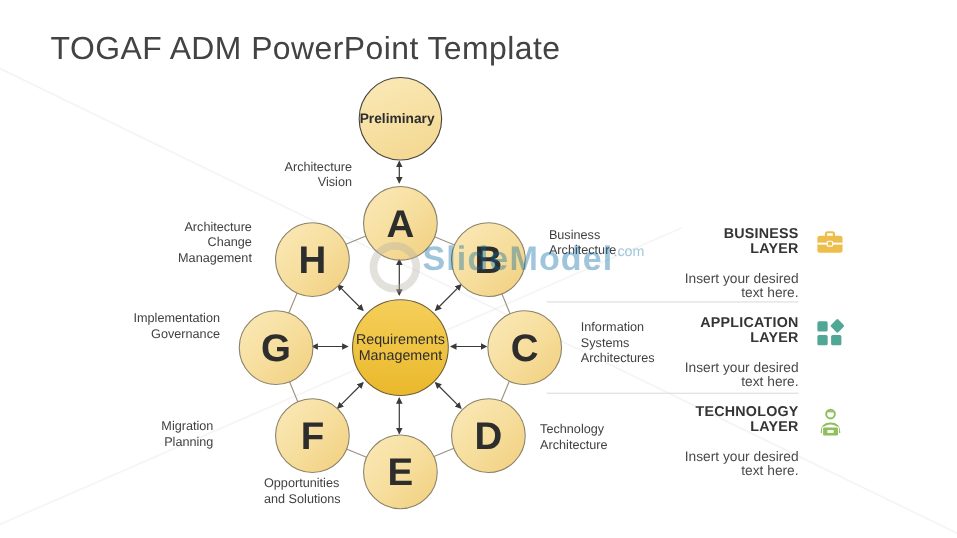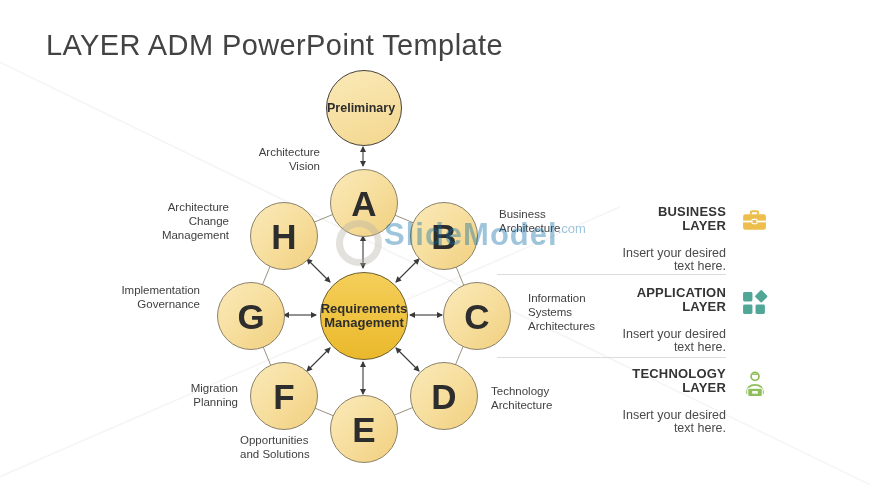--- a/index.html
+++ b/index.html
@@ -34,29 +34,29 @@
     border:1.3px solid #45413a;z-index:2;
     display:flex;align-items:center;
   }
   .prelim .prelim-label{font-size:12.5px;font-weight:700;color:#2d2d2d;}
   .center-circle{
     position:absolute;left:320px;top:272px;width:86px;height:86px;border-radius:50%;
     background:linear-gradient(180deg,#F5CF5C 0%,#F0C544 45%,#EAB82C 100%);
     border:1.3px solid #6b5d2e;z-index:2;
     display:flex;align-items:center;justify-content:center;text-align:center;
   }
-  .center-label{font-size:13px;font-weight:700;color:#2d2d2d;line-height:14px;white-space:pre-line;}
+  .center-label{font-size:13px;font-weight:400;color:#2d2d2d;line-height:14px;white-space:pre-line;}
   
   .lbl{position:absolute;font-size:11.5px;line-height:14px;color:#3f3f3f;white-space:pre-line;z-index:3;}
   .lbl-a{right:550px;top:145px;text-align:right}
   .lbl-b{left:499px;top:207px}
   .lbl-c{left:528px;top:291px}
   .lbl-d{left:491px;top:384px}
   .lbl-e{left:240px;top:433px}
-  .lbl-f{right:632px;top:381px;text-align:right}
+  .lbl-f{right:676px;top:381px;text-align:right}
   .lbl-g{right:670px;top:283px;text-align:right}
   .lbl-h{right:641px;top:200px;text-align:right}
   .prelim-desc{left:413px;top:95px}
   
   .layer-row{position:absolute;left:478px;width:304px;display:flex;z-index:3;}
   .row-1{top:205px}.row-2{top:286px}.row-3{top:367px}
   .layer-text{width:248px;text-align:right;}
   .layer-title{font-size:13px;font-weight:700;color:#343434;line-height:13.5px;letter-spacing:.2px;white-space:pre-line;}
   .layer-body{font-size:12.5px;color:#4a4a4a;line-height:12.5px;margin-top:15px;white-space:pre-line;}
   .icon-box{width:56px;display:flex;justify-content:center;align-items:flex-start;padding-top:3px;}
@@ -74,21 +74,21 @@
 </head>
 <body>
 
 <div class="slide">
 
   <svg class="bg-svg" width="870" height="489">
     <line x1="-15" y1="55" x2="885" y2="492" stroke="rgba(60,60,60,0.06)" stroke-width="1.5"></line>
     <line x1="-10" y1="481" x2="620" y2="207" stroke="rgba(60,60,60,0.05)" stroke-width="1.5"></line>
   </svg>
 
-  <h1 class="slide-title">LAYER ADM PowerPoint Template</h1>
+  <h1 class="slide-title">TOGAF ADM PowerPoint Template</h1>
 
   <svg class="connector-svg" width="870" height="489">
     <defs>
       <marker id="ah" markerWidth="7" markerHeight="7" refX="5" refY="3" orient="auto-start-reverse" markerUnits="userSpaceOnUse">
         <path d="M0,0 L6,3 L0,6 z" fill="#3a3a3a"></path>
       </marker>
     </defs>
 
     <g stroke="#9a927e" stroke-width="1">
       <line x1="363" y1="202" x2="443" y2="235"></line>

